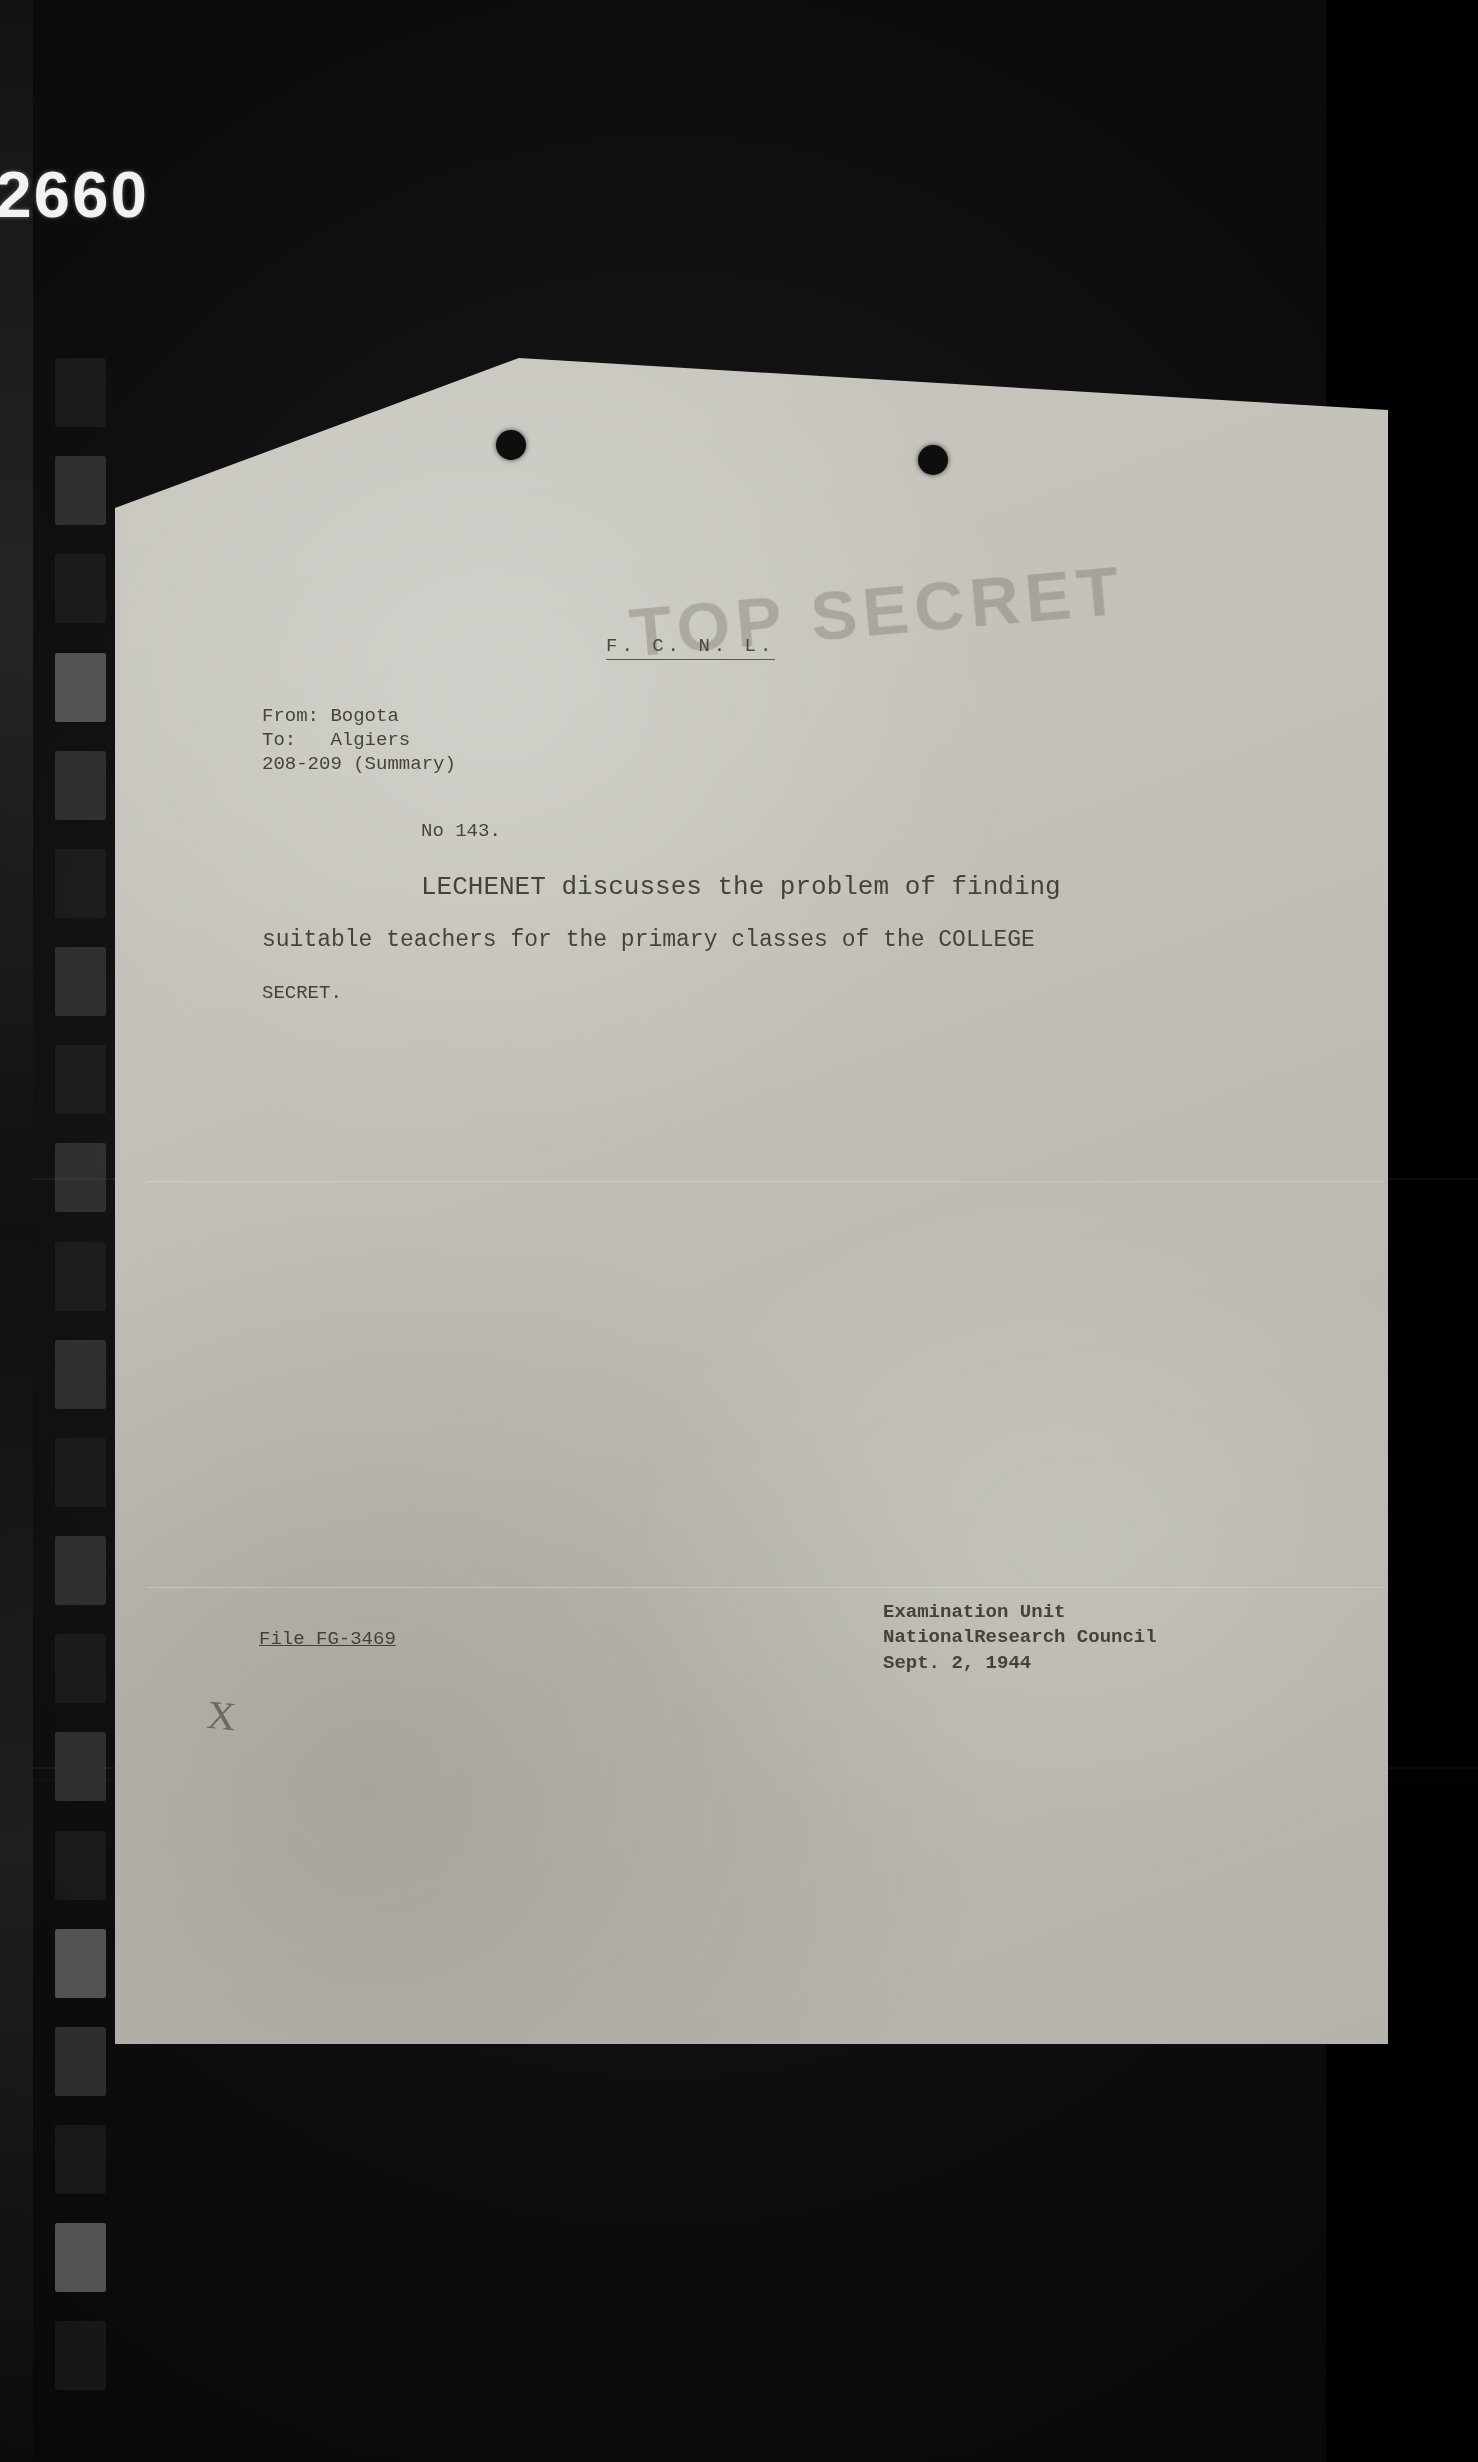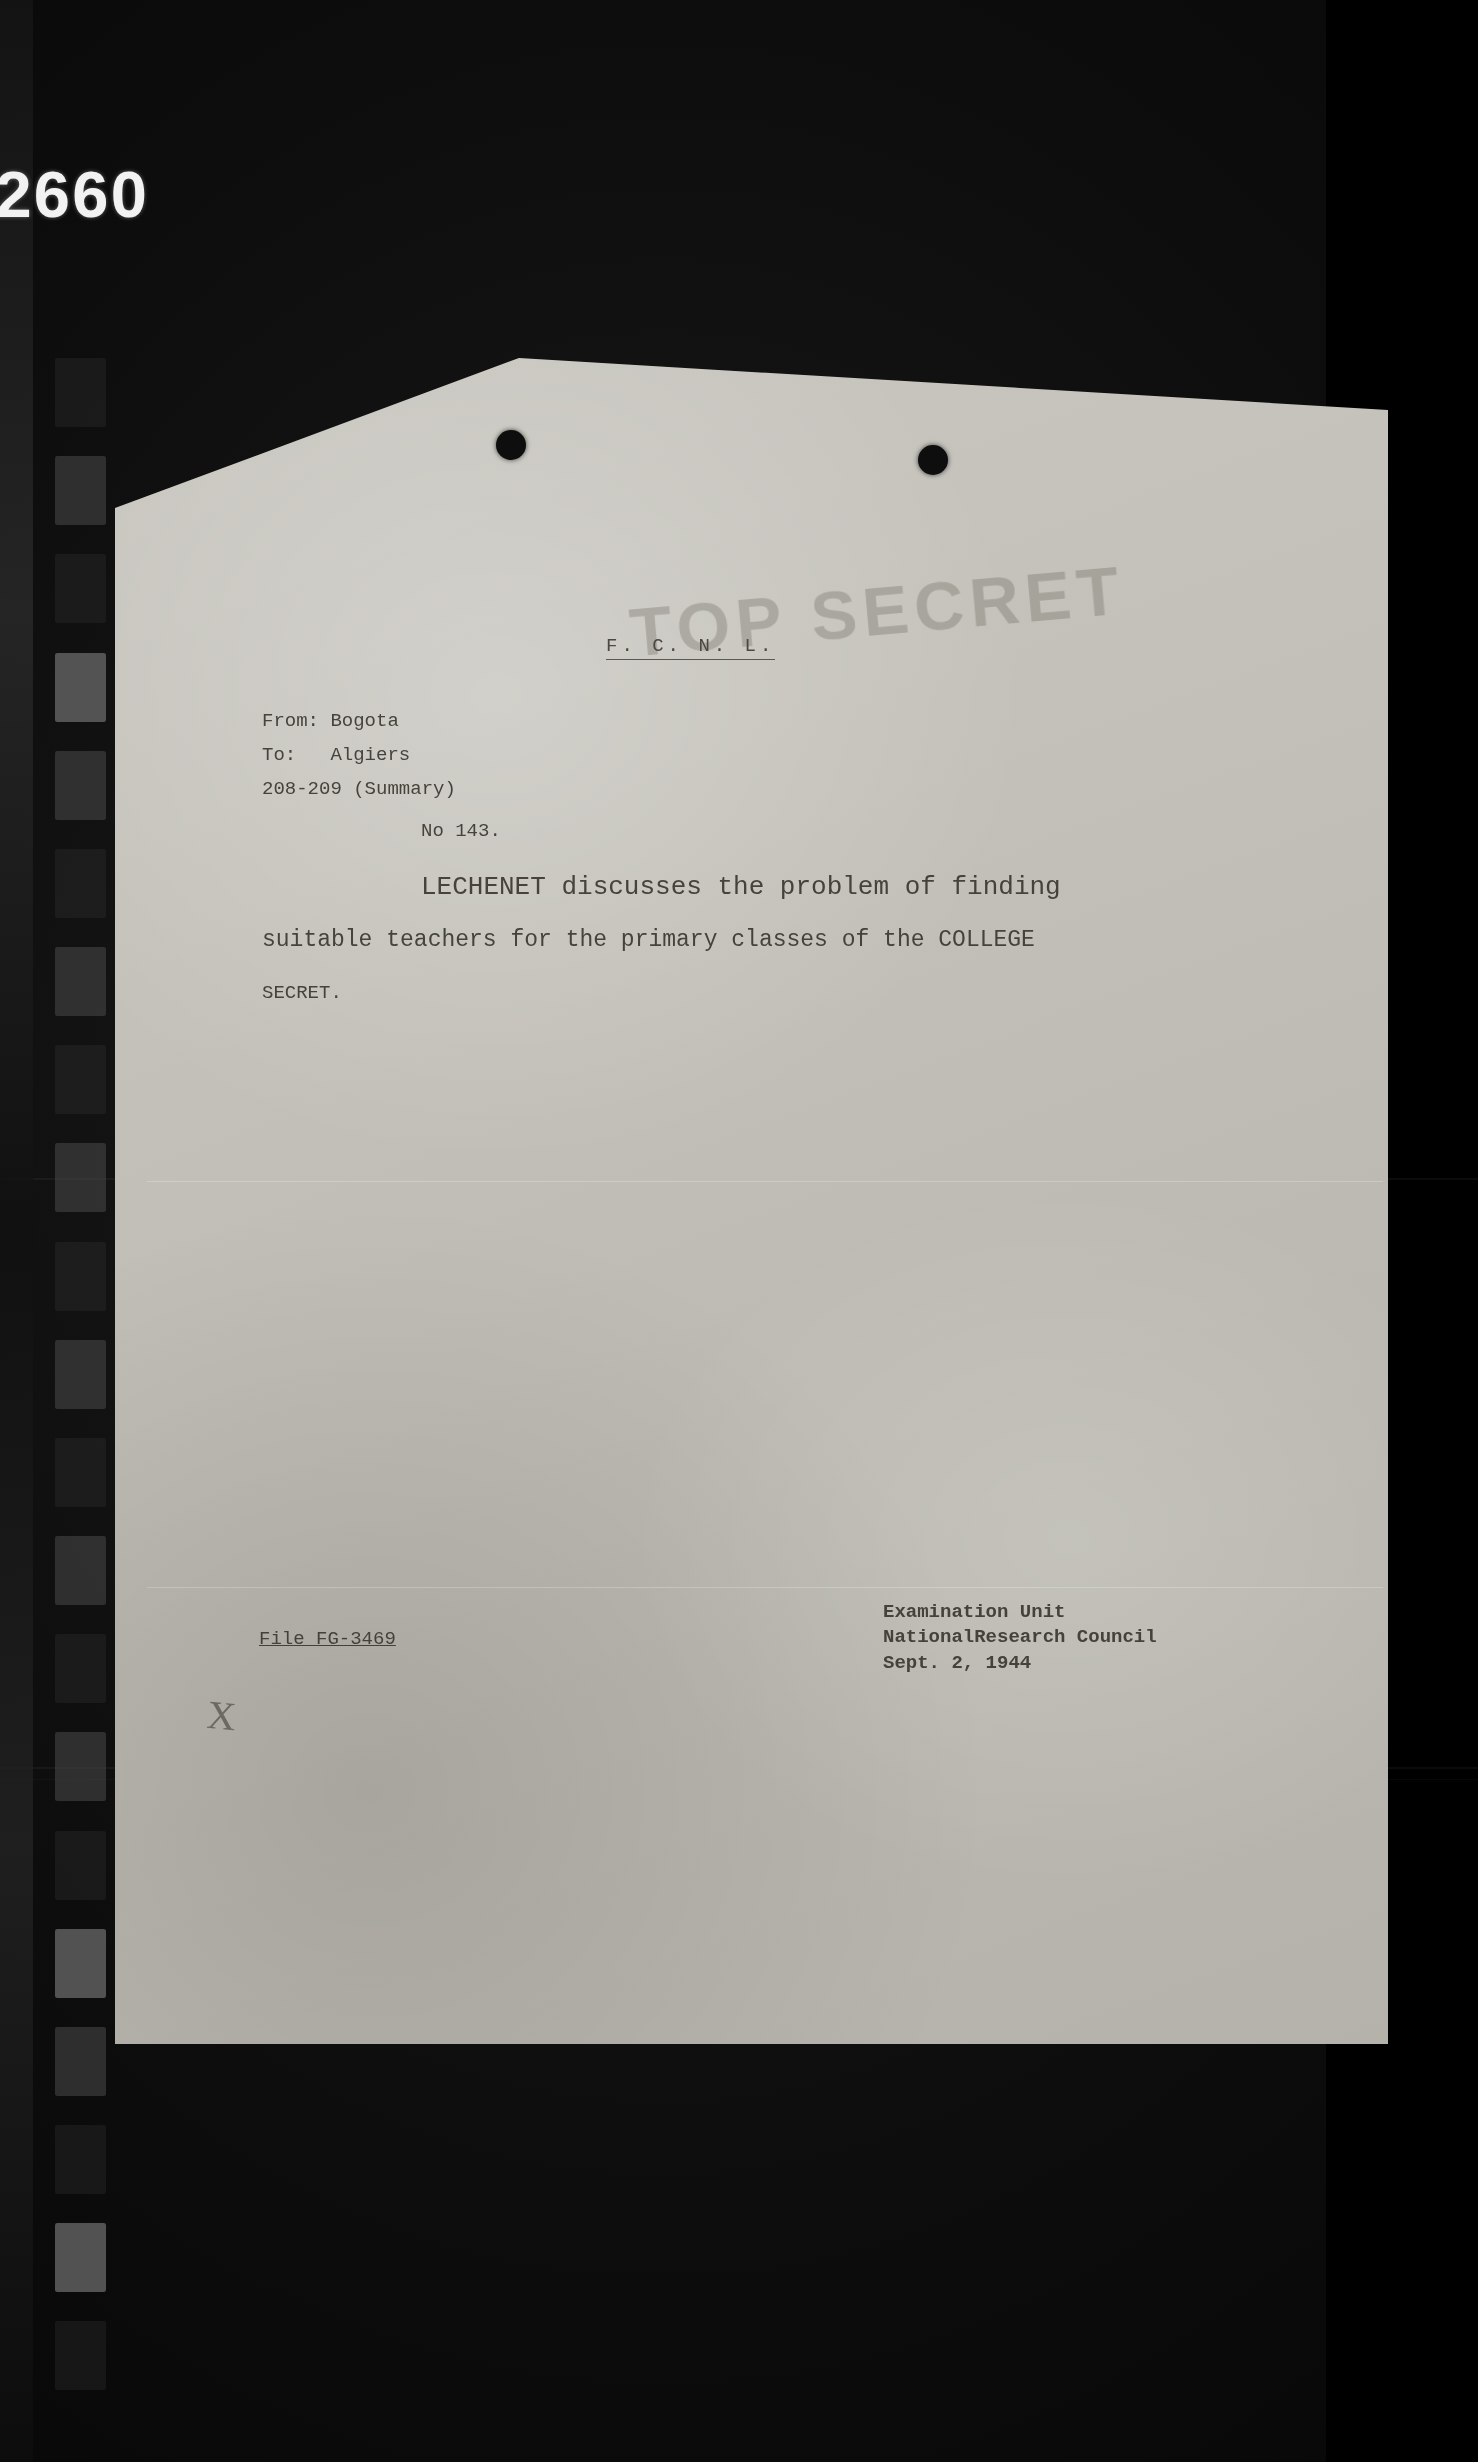--- a/index.html
+++ b/index.html
@@ -153,21 +153,21 @@
     letter-spacing: 5.8px;
     color: rgba(95,93,84,0.30);
     transform: rotate(-5deg);
     filter: blur(0.7px);
   }
 
   .from-block {
     left: 147px;
     top: 346px;
     font-size: 19px;
-    line-height: 34px;
+    line-height: 24px;
   }
   .dated-block {
     left: 777px;
     top: 346px;
     font-size: 19px;
     line-height: 25.4px;
   }
   .msg-no {
     left: 306px;
     top: 462px;

